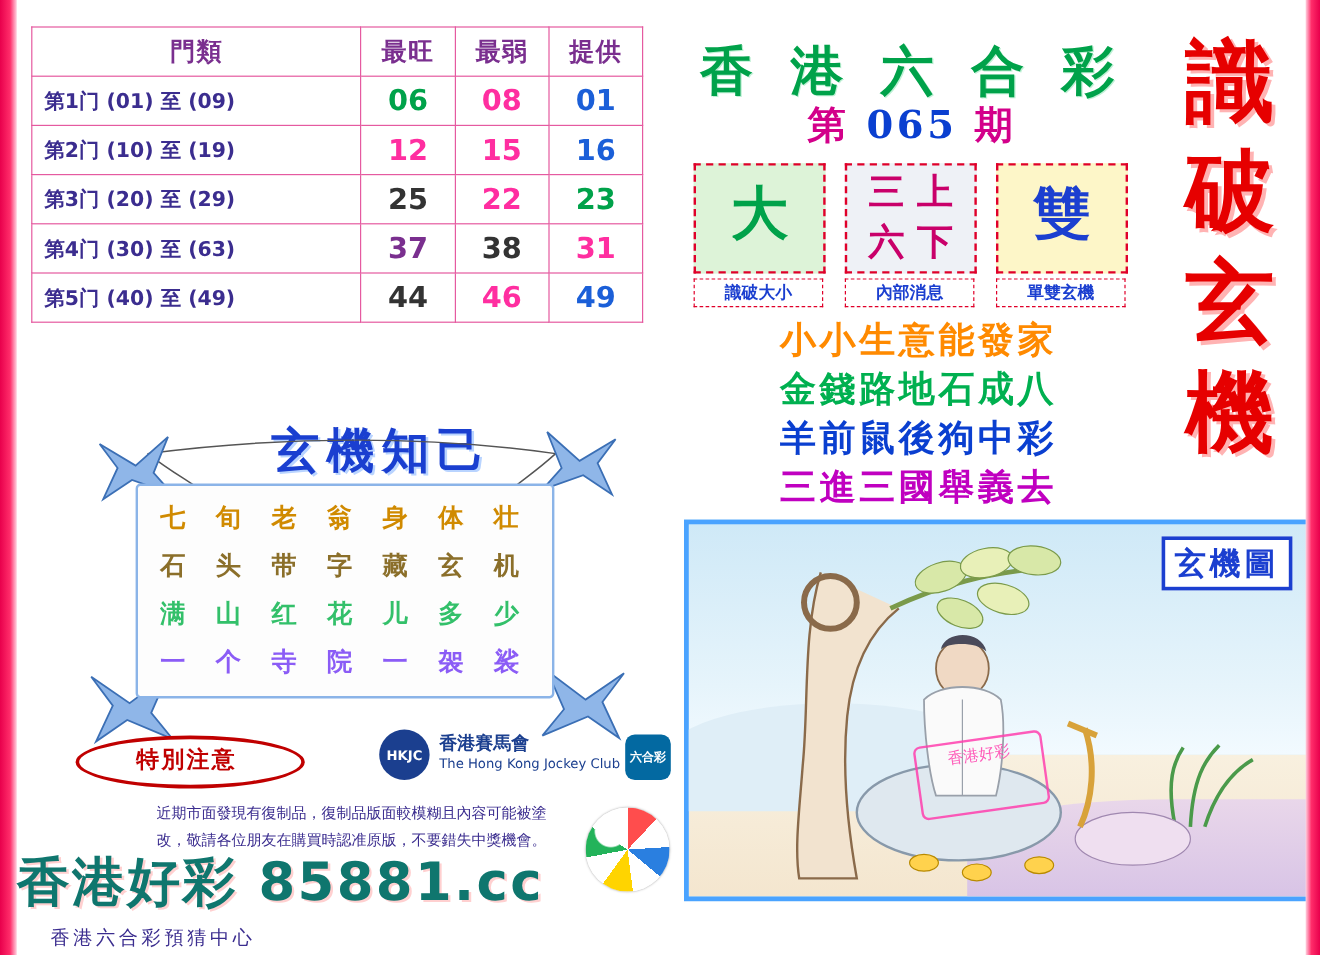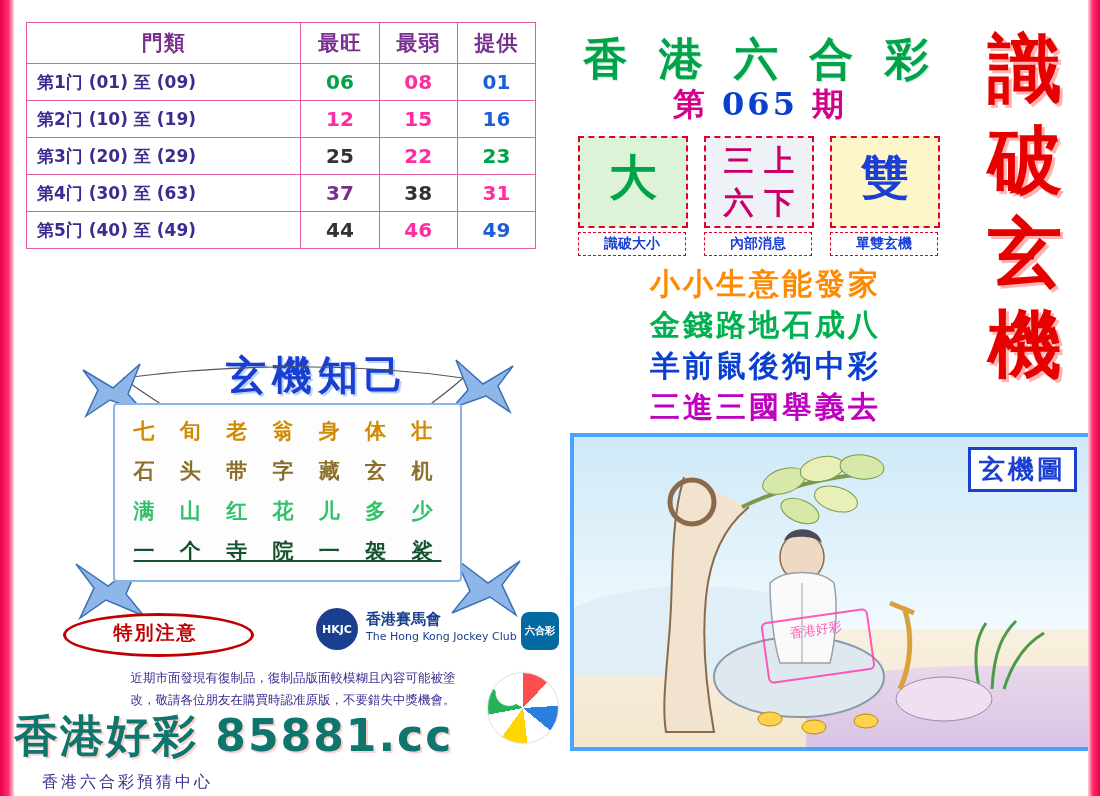--- a/index.html
+++ b/index.html
@@ -33,21 +33,21 @@
     padding:6px 2px;
     font-family:"DejaVu Sans","Liberation Sans",sans-serif;
   }
   table.grid th{
     font-size:21px;color:#7a2f8f;font-weight:bold;letter-spacing:1px;
   }
   table.grid td.rowlabel{
     font-size:17px;color:#3b2d8f;text-align:left;padding-left:10px;font-weight:bold;
     white-space:nowrap;
   }
-  table.grid td.num{font-size:20px;font-weight:bold;}
+  table.grid td.num{font-size:24px;font-weight:bold;}
   .c-green{color:#00a24a;}
   .c-magenta{color:#ff2ea0;}
   .c-blue{color:#1b5fd8;}
   .c-dark{color:#333333;}
   .c-purple{color:#7a2f8f;}
 
   
   .xuanji{
     position:absolute;left:150px;top:340px;width:300px;text-align:center;
     font-family:"DejaVu Serif","Liberation Serif",serif;
@@ -62,21 +62,21 @@
     border:2px solid #8bb4e8;border-radius:4px;
     background:#fdfdfd;
   }
   .cloth .line{
     text-align:center;font-family:"DejaVu Serif","Liberation Serif",serif;
     font-size:21px;letter-spacing:9px;margin-top:12px;font-weight:bold;
   }
   .l1{color:#d08a00;}
   .l2{color:#33c06a;}
   .l3{color:#8b6f2a;}
-  .l4{color:#14532d;text-decoration:underline;}
+  .l4{color:#8b5cf6;}
 
   .rope{position:absolute;left:60px;top:350px;width:430px;height:240px;}
 
   
   .attn{
     position:absolute;left:45px;top:605px;width:185px;height:38px;
   }
   .attn .oval{
     position:absolute;left:0;top:0;width:185px;height:38px;
     border:3px solid #c00000;border-radius:50%/50%;

